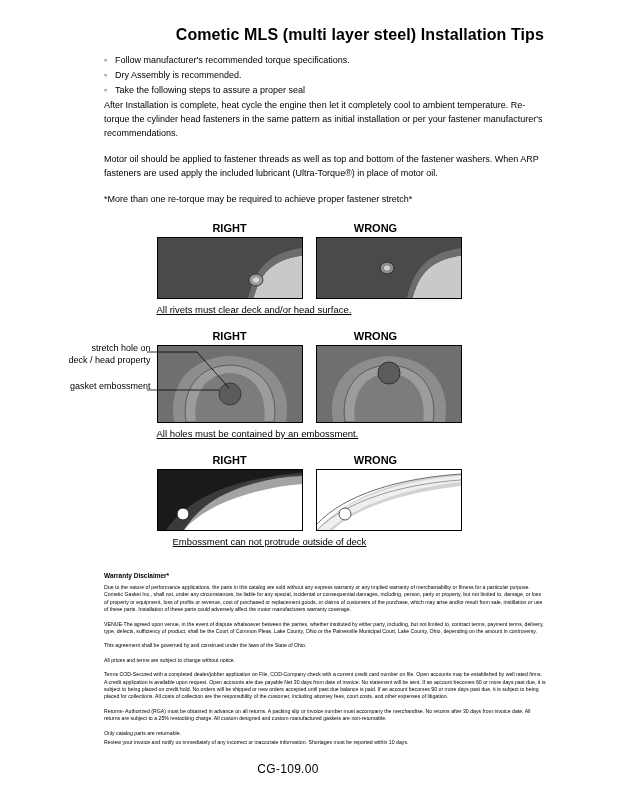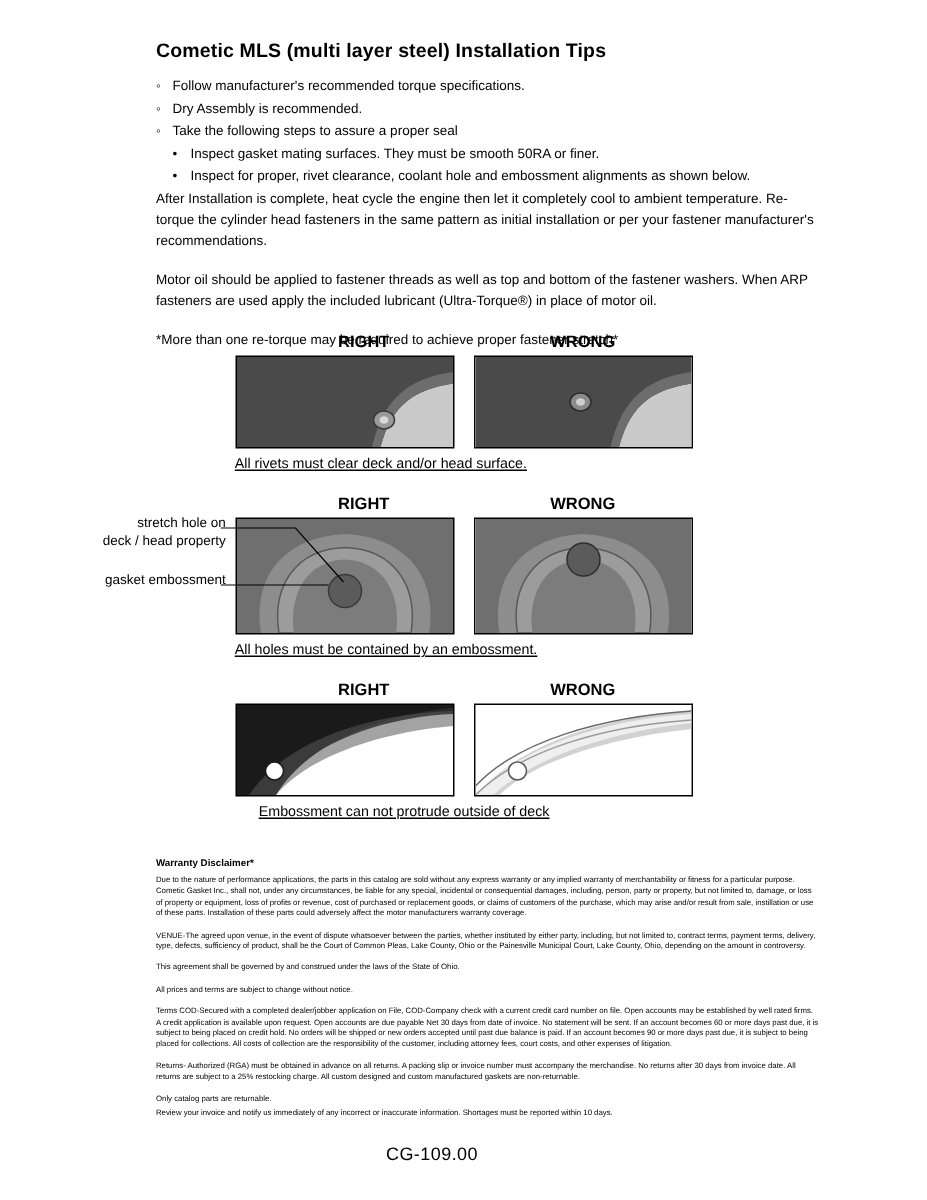--- a/index.html
+++ b/index.html
@@ -21,24 +21,25 @@
     width: 618px;
     height: 800px;
   }
   .content {
     position: absolute;
     left: 104px;
     top: 26px;
     width: 440px;
   }
   h1.title {
-    font-size: 13px;
+    font-size: 16px;
     font-weight: bold;
-    margin: 0 0 9px 0;
+    margin: 0 0 9px 14px;
     letter-spacing: 0.1px;
+    text-align: right;
   }
   ul.bullets {
     list-style: none;
     margin: 0;
     padding: 0;
   }
   ul.bullets > li {
     font-size: 9px;
     line-height: 14px;
     margin: 0 0 1px 0;
@@ -92,21 +93,21 @@
     top: 222px;
     width: 618px;
   }
   .fig-row {
     position: relative;
     margin: 0 auto;
     width: 305px;
   }
   .fig-labels {
     display: flex;
-    justify-content: flex-end;
+    justify-content: flex-start;
     width: 305px;
     margin: 0 0 3px 0;
   }
   .fig-label {
     font-size: 11px;
     font-weight: bold;
     width: 146px;
     text-align: center;
   }
   .fig-pair {
@@ -179,24 +180,20 @@
 
   <div class="content">
 
     <h1 class="title">Cometic MLS (multi layer steel) Installation Tips</h1>
 
     <ul class="bullets">
       <li>Follow manufacturer's recommended torque specifications.</li>
       <li>Dry Assembly is recommended.</li>
       <li>
         <span>Take the following steps to assure a proper seal</span>
-        <ul class="sub">
-          <li>Inspect gasket mating surfaces.  They must be smooth 50RA or finer.</li>
-          <li>Inspect for proper, rivet clearance, coolant hole and embossment alignments as shown below.</li>
-        </ul>
       </li>
     </ul>
 
 
     <p class="para">After Installation is complete, heat cycle the engine then let it completely cool to ambient temperature.  Re-torque the cylinder head fasteners in the same pattern as initial installation or per your fastener manufacturer's recommendations.</p>
     <p class="para">Motor oil should be applied to fastener threads as well as top and bottom of the fastener washers.  When ARP fasteners are used apply the included lubricant (Ultra-Torque®) in place of motor oil.</p>
     <p class="para last">*More than one re-torque may be required to achieve proper fastener stretch*</p>
   </div>
 
   <div class="figures">

